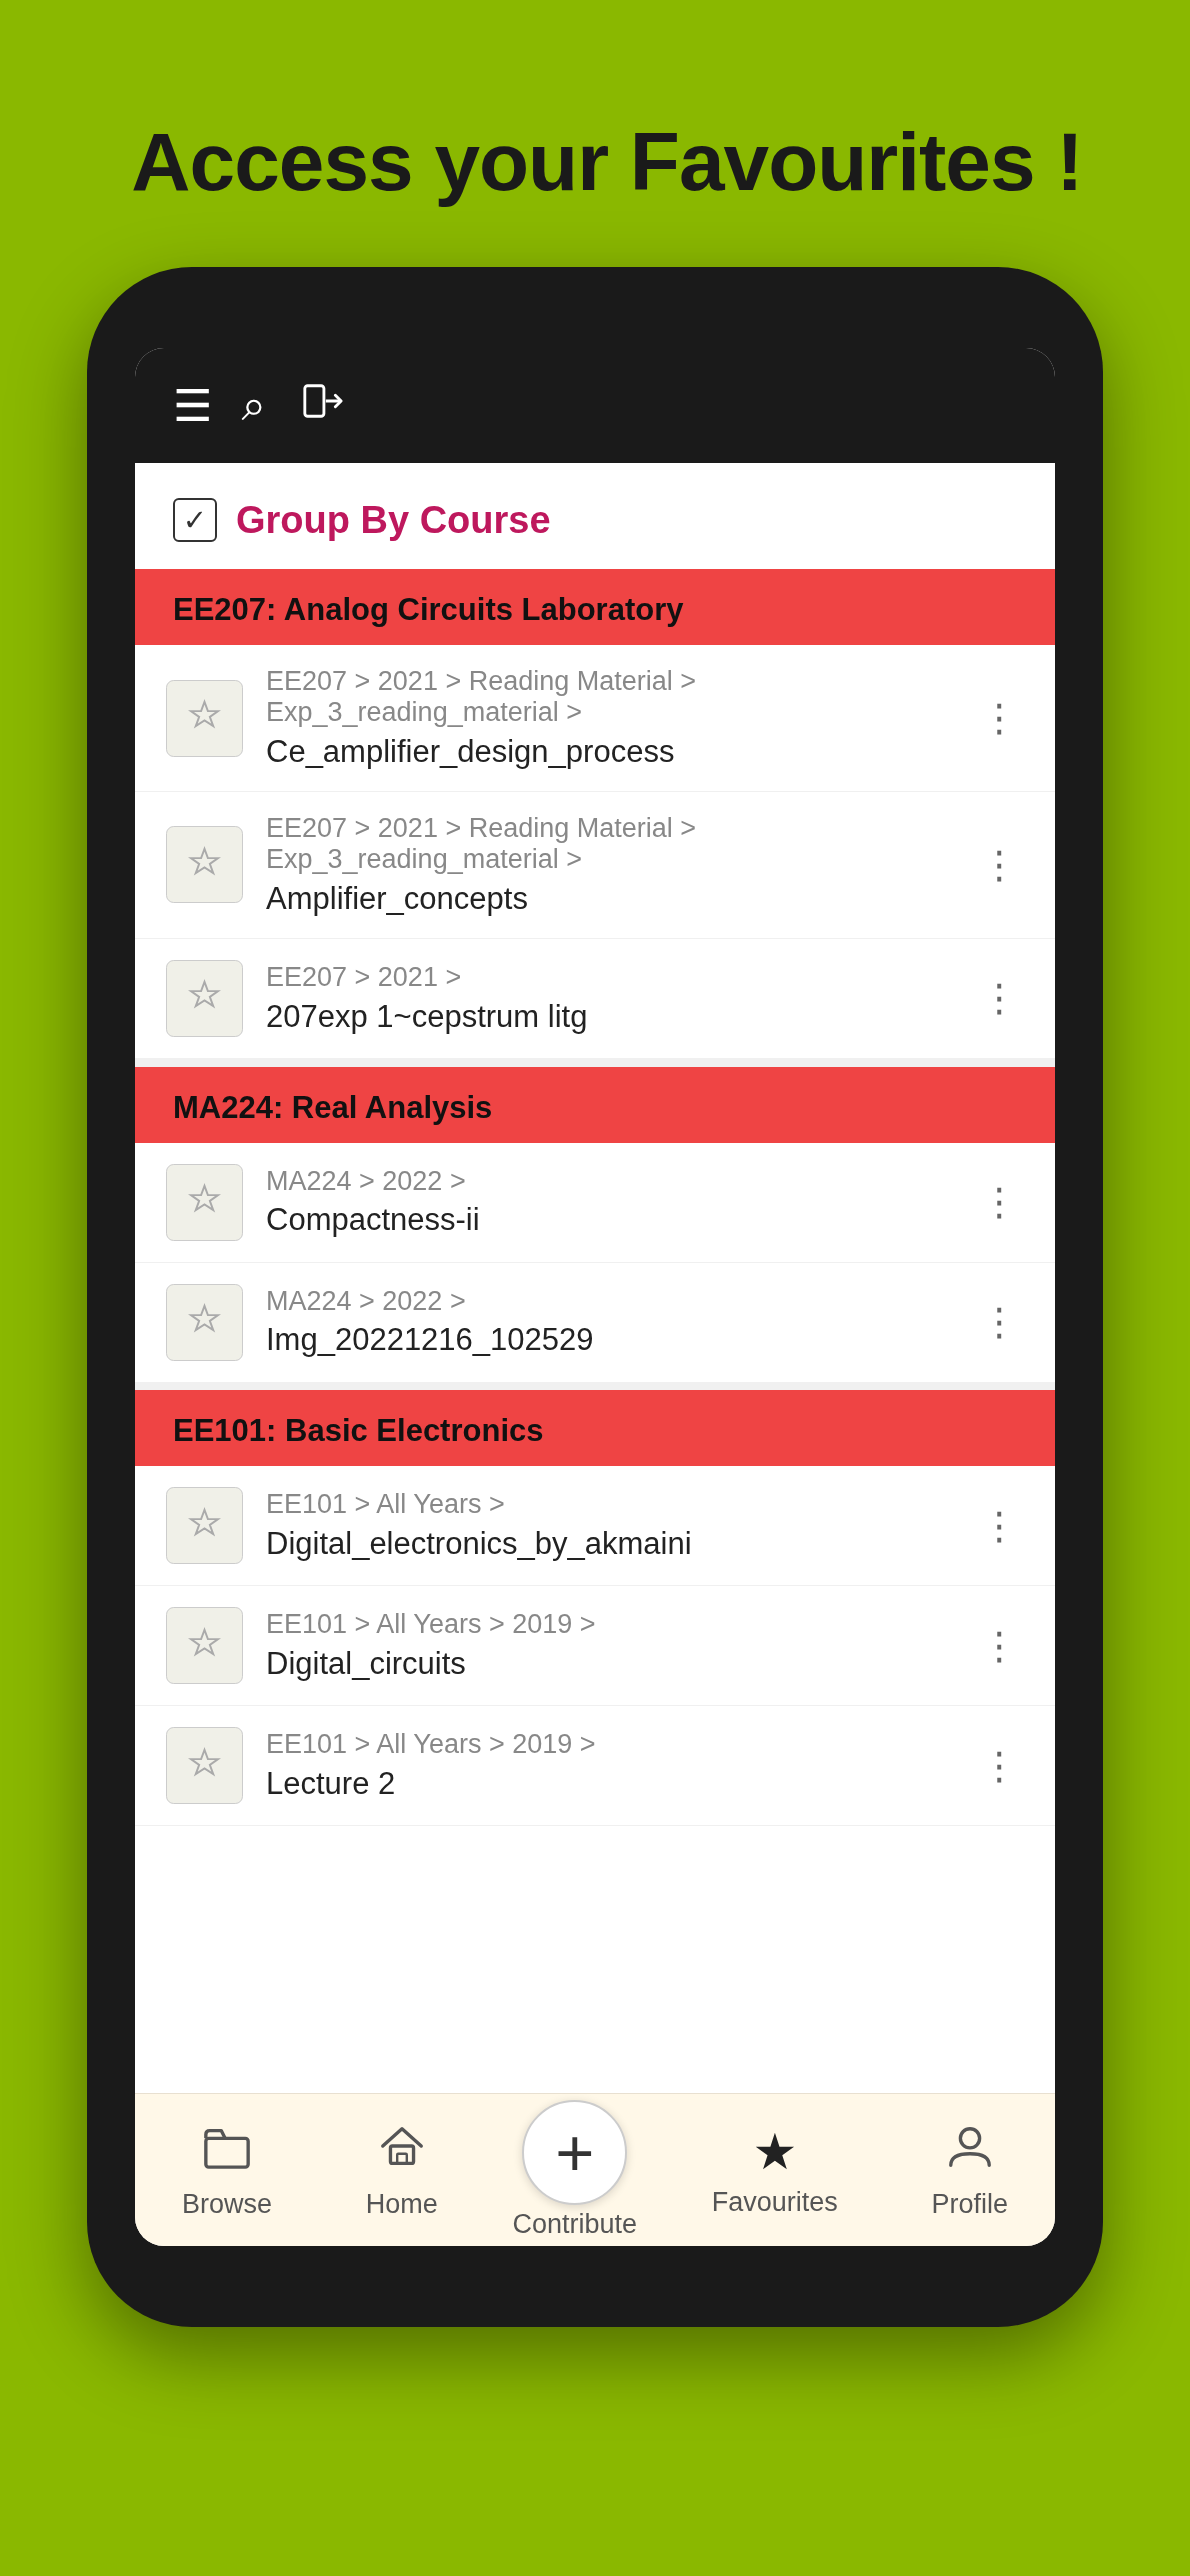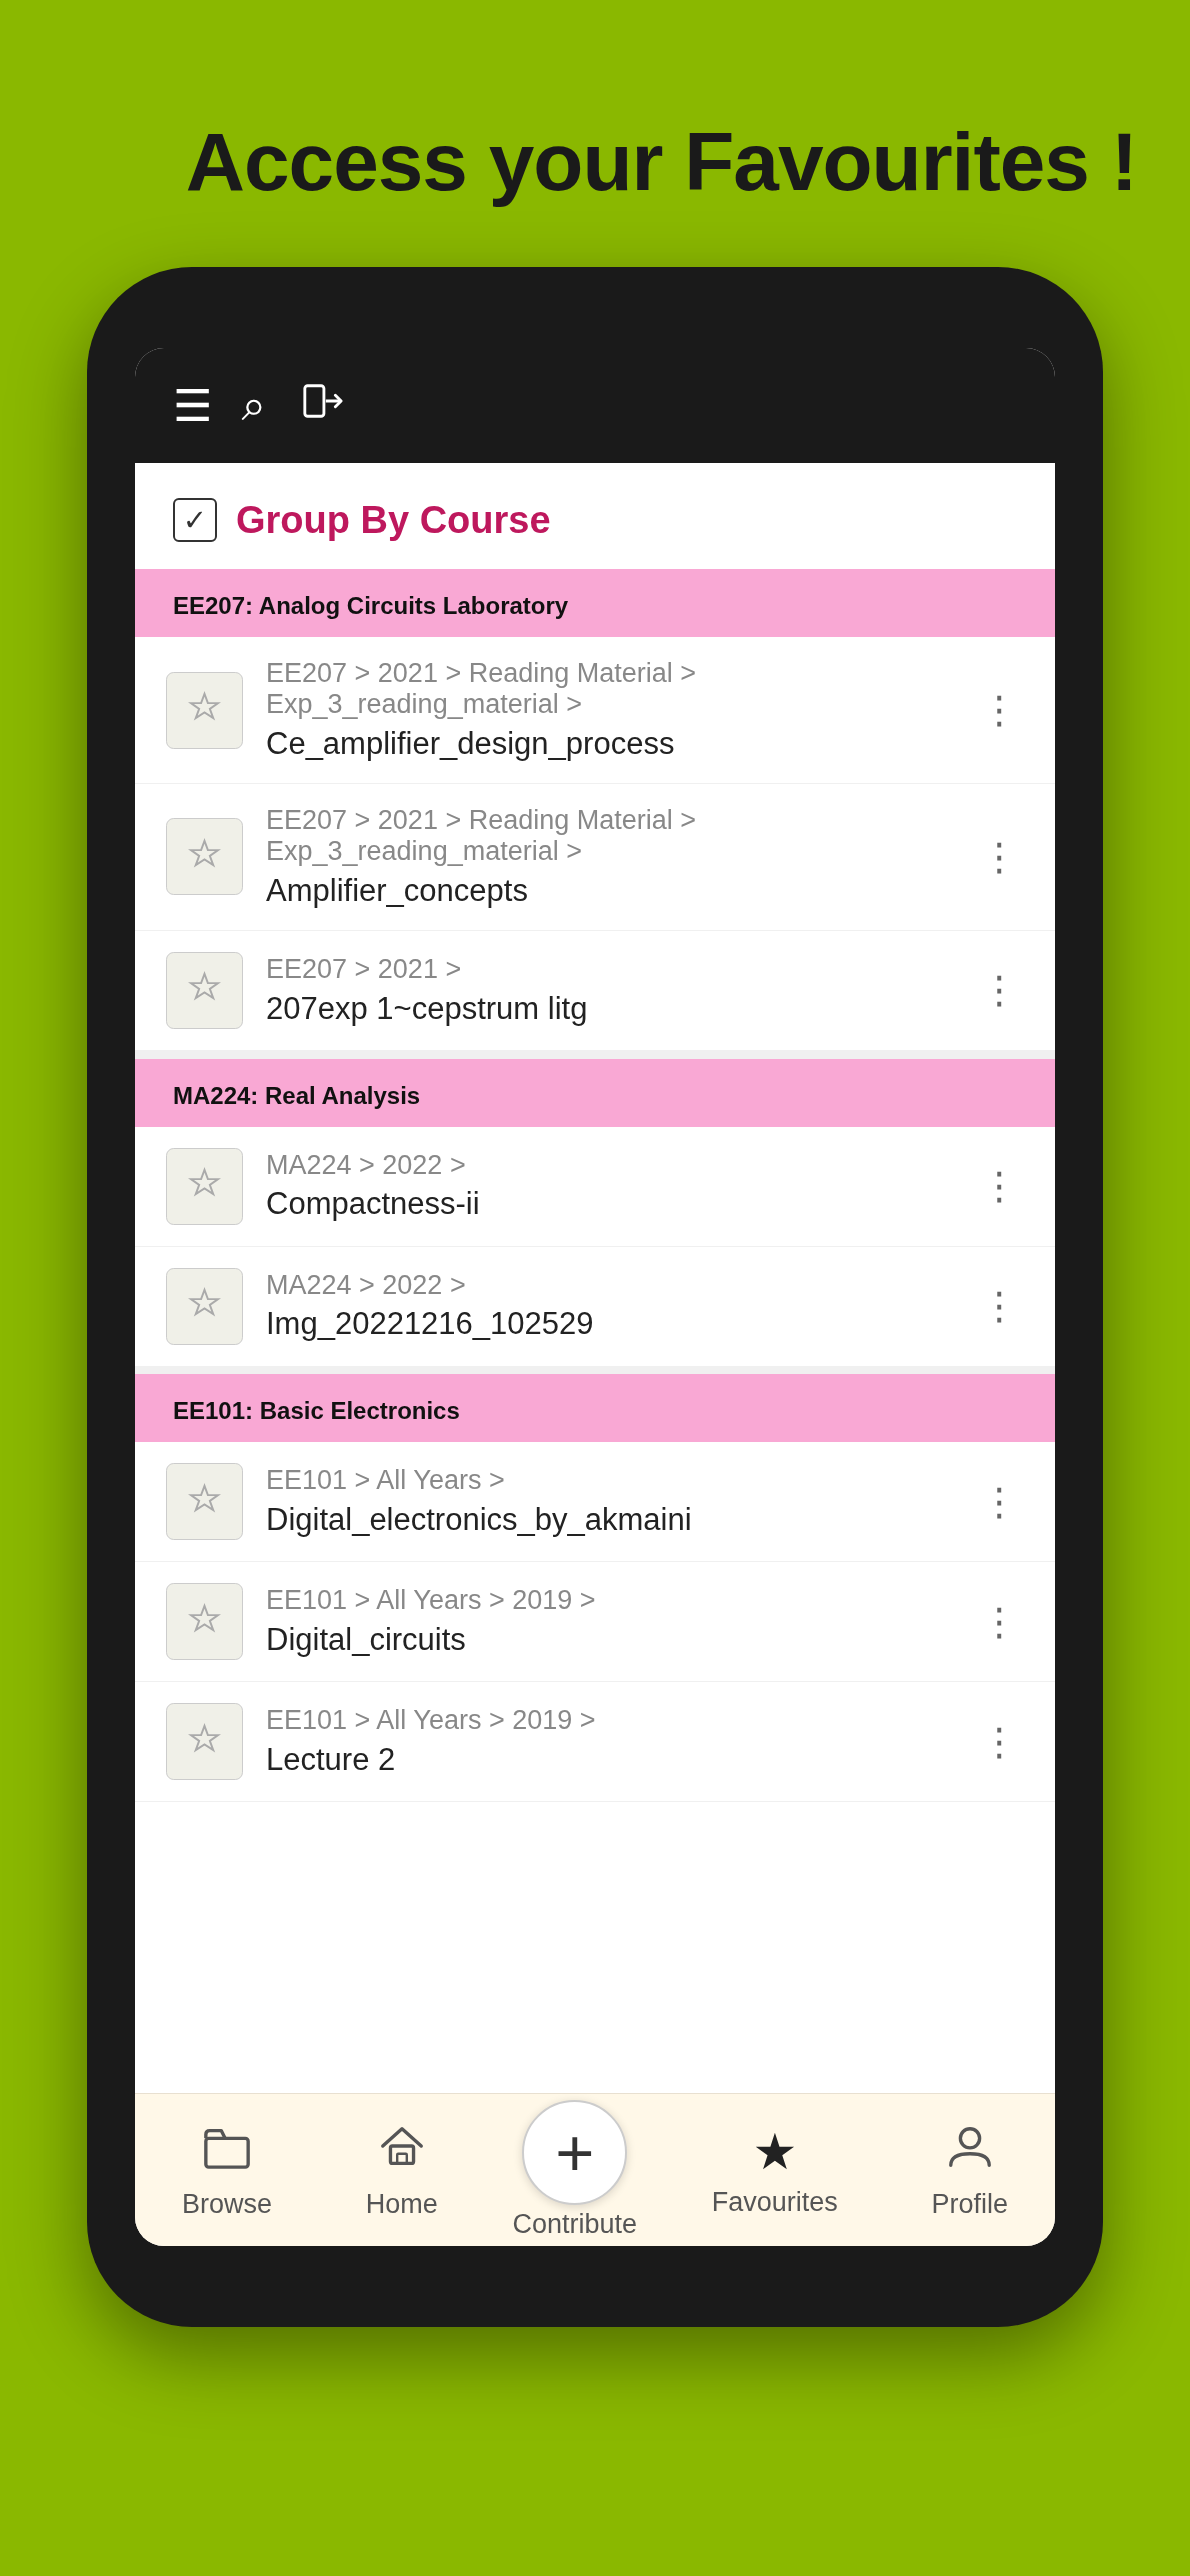--- a/index.html
+++ b/index.html
@@ -12,21 +12,21 @@
       font-family: -apple-system, BlinkMacSystemFont, 'Helvetica Neue', Arial, sans-serif;
       display: flex;
       flex-direction: column;
       align-items: center;
       overflow: hidden;
     }
 
     .page-header {
       width: 100%;
       padding: 115px 53px 58px 77px;
-      text-align: right;
+      text-align: center;
     }
 
     .page-title {
       font-size: 82px;
       font-weight: 700;
       color: #1a1a1a;
       line-height: 1.15;
       letter-spacing: -1px;
     }
 
@@ -128,25 +128,25 @@
       font-weight: 600;
       color: #be185d;
     }
 
     
     .course-section {
       padding: 0;
     }
 
     .course-title {
-      font-size: 24px;
+      font-size: 31px;
       font-weight: 700;
       color: #111;
       padding: 23px 38px 17px 38px;
-      background: #f9a8d4;
+      background: #ef4444;
     }
 
     
     .file-item {
       display: flex;
       align-items: center;
       padding: 21px 31px;
       background: white;
       border-bottom: 1px solid #f0f0f0;
       justify-content: flex-end;

